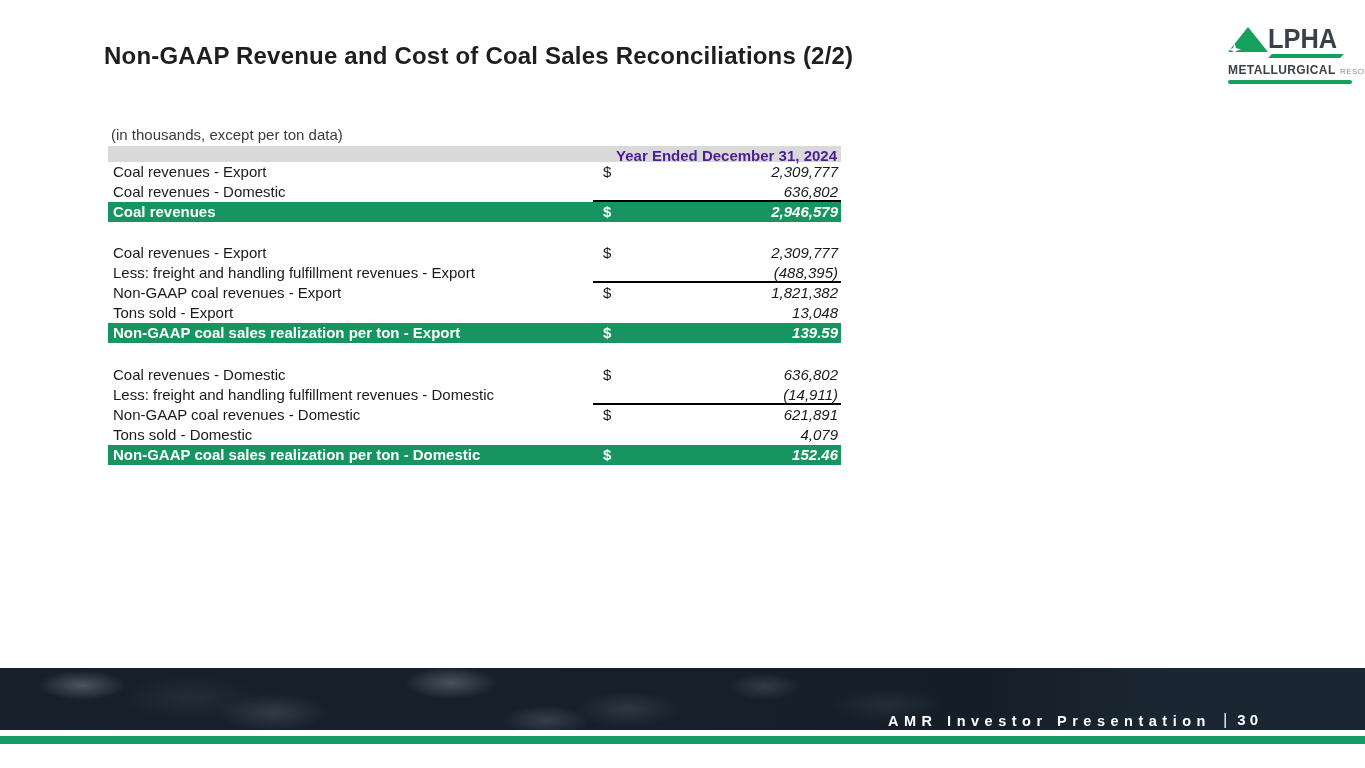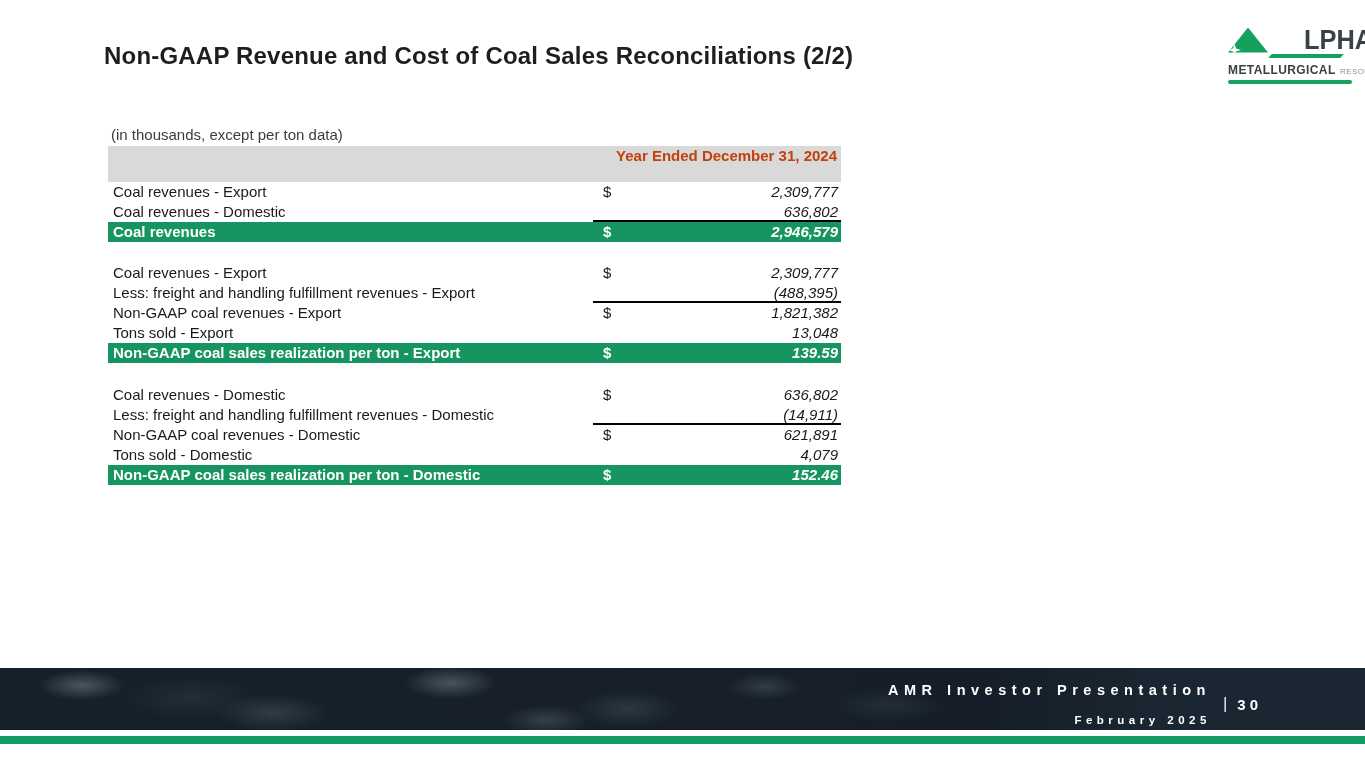--- a/index.html
+++ b/index.html
@@ -14,21 +14,21 @@
 
   
   .title {
     position: absolute; left: 104px; top: 42px;
     font-size: 24px; font-weight: 700; color: var(--title_color);
     letter-spacing: 0.2px;
   }
 
   
   .logo { position: absolute; left: 1228px; top: 27px; width: 124px; }
-  .logo-row1 { position: relative; height: 26px; display: flex; align-items: center; gap: 36px; }
+  .logo-row1 { position: relative; height: 26px; display: flex; align-items: flex-start; }
   .logo-triangle {
     position: relative; width: 40px; height: 25px;
     background: var(--logo_green);
     clip-path: polygon(50% 0, 100% 100%, 0 100%);
     flex: 0 0 auto;
   }
   .logo-star {
     position: absolute; left: 0px; bottom: -4px;
     width: 13px; height: 13px; background: #ffffff;
     clip-path: polygon(50% 0,62% 38%,100% 50%,62% 62%,50% 100%,38% 62%,0 50%,38% 38%);
@@ -50,22 +50,22 @@
 
   
   .note {
     position: absolute; left: 111px; top: 126px;
     font-size: 15px; color: #3c3c3c;
   }
 
   
   .fintable { position: absolute; left: 108px; top: 146px; width: 733px; font-size: 15px; color: #1a1a1a; }
   .thead {
-    height: 36px; line-height: 20px; background: var(--header_gray);
-    font-weight: 700; text-align: right; padding-right: 4px; color: #c2410c;
+    height: 16px; line-height: 20px; background: var(--header_gray);
+    font-weight: 700; text-align: right; padding-right: 4px; color: #4c1d95;
   }
   .trow { position: relative; height: 20px; line-height: 20px; text-align: right; }
   .tlabel { position: absolute; left: 5px; top: 0; white-space: nowrap; }
   .tdollar { position: absolute; left: 495px; top: 0; }
   .tvalue { position: absolute; right: 3px; top: 0; font-style: italic; }
   .trow.underline .numline {
     position: absolute; left: 485px; right: 0; bottom: 0; height: 0;
     border-bottom: 2px solid #000;
   }
   .trow.total { background: var(--accent_green); color: #ffffff; font-weight: 700; }
@@ -85,21 +85,21 @@
       radial-gradient(ellipse 110px 36px at 14% 48%, rgba(42,54,64,0.60), transparent 62%),
       radial-gradient(ellipse 70px 24px at 40% 84%, rgba(135,146,154,0.28), transparent 62%),
       radial-gradient(ellipse 90px 28px at 65% 60%, rgba(60,74,86,0.35), transparent 62%),
       linear-gradient(90deg, rgba(24,33,43,0.15) 0%, rgba(22,30,40,0.45) 55%, rgba(21,30,40,0.95) 72%, #1a2631 85%);
   }
   .footer-text {
     position: absolute; right: 103px; top: 14px;
     display: flex; align-items: center; color: #ffffff;
   }
   .footer-lines { text-align: right; }
-  .footer-line1 { font-size: 14.5px; font-weight: 700; letter-spacing: 5.5px; white-space: nowrap; }
+  .footer-line1 { font-size: 14.5px; font-weight: 700; letter-spacing: 5.5px; white-space: nowrap; margin-top: 31px; }
   .footer-line2 { font-size: 11.5px; font-weight: 600; letter-spacing: 4.5px; margin-top: 16px; white-space: nowrap; }
   .footer-sep { font-size: 17px; font-weight: 300; margin: 0 10px 0 12px; color: #e8edf0; }
   .footer-page { font-size: 15px; font-weight: 700; letter-spacing: 4px; }
   .bottom-bar {
     position: absolute; left: 0; top: 736px; width: 1365px; height: 8px;
     background: var(--bar_green);
   }
 </style>
 </head>
 <body>

